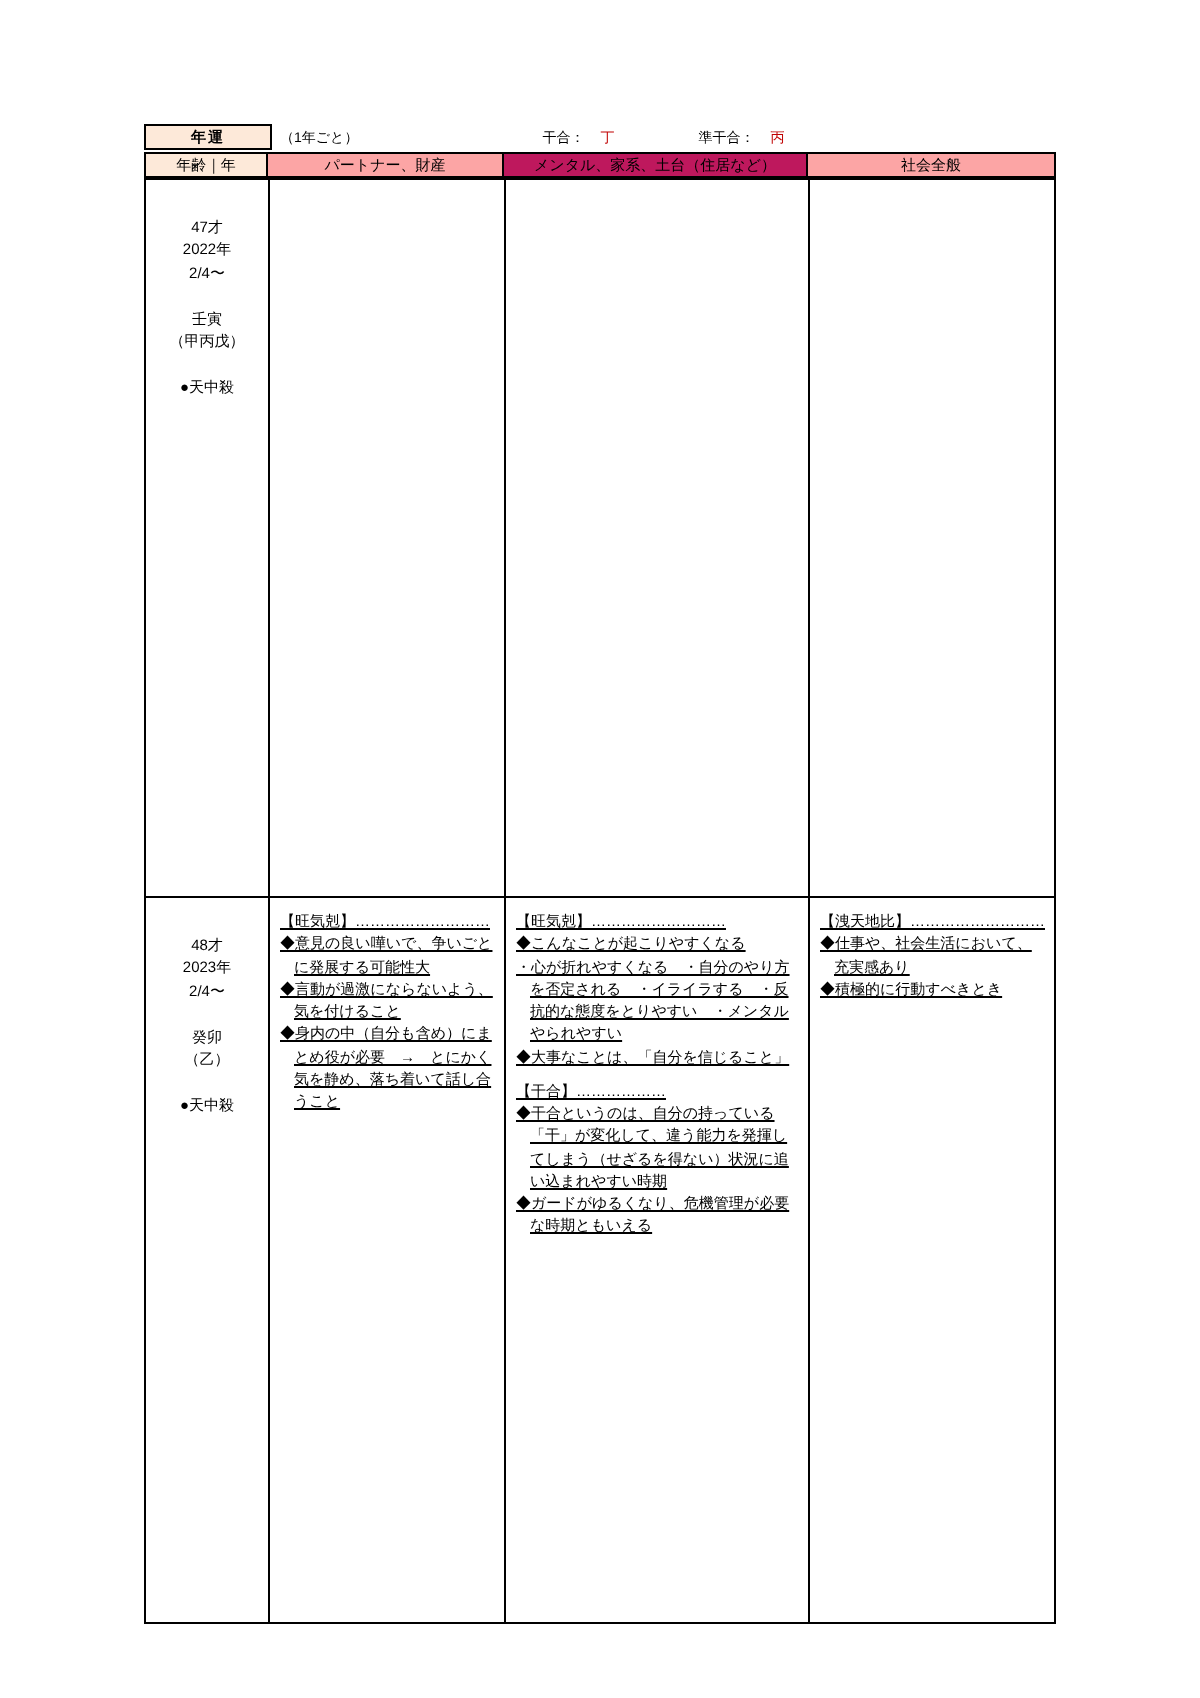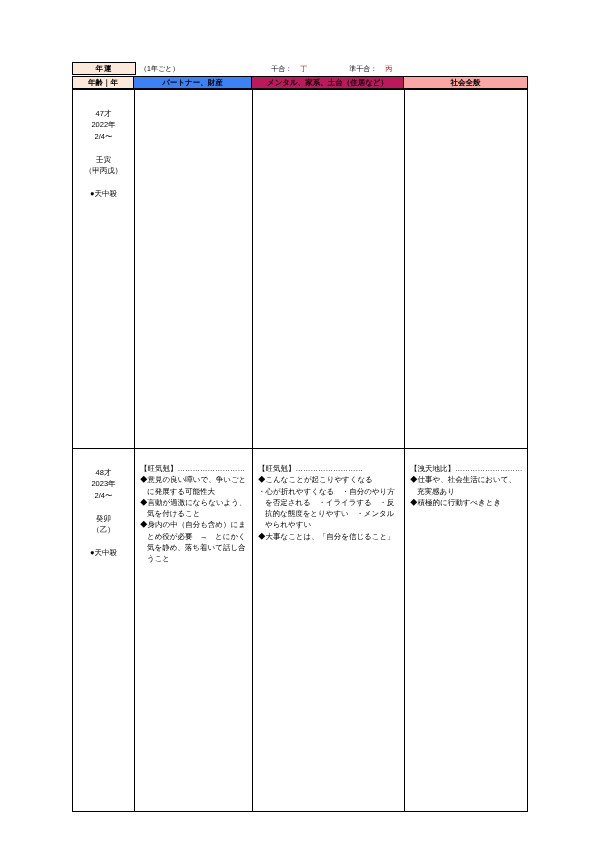--- a/index.html
+++ b/index.html
@@ -65,34 +65,34 @@
   }
   
   .hdr-cols {
     display: flex;
     height: 13px;
     margin-top: 1px;
   }
   .hdr-cols .col {
     border: 1px solid #000000;
     font-size: 7.5px;
-    font-weight: bold;
+    font-weight: normal;
     display: flex;
     align-items: center;
     justify-content: center;
     box-sizing: border-box;
     text-align: center;
   }
   .col-age {
     width: 62px;
     background: #fde9d9;
   }
   .col-partner {
     width: 118px;
-    background: #3b82f6;
+    background: #fca5a5;
     border-left: none !important;
   }
   .col-mental {
     width: 152px;
     background: #be185d;
     border-left: none !important;
   }
   .col-social {
     width: 124px;
     background: #fca5a5;
@@ -136,21 +136,22 @@
 
   .age-line {
     display: block;
     white-space: nowrap;
   }
   .age-gap {
     display: block;
     height: 12px;
   }
   .txt-block {
-    margin: 8px 0 6px 0;
+    margin: 0 0 6px 0;
+    text-decoration: underline;
   }
   .hang {
     display: block;
     padding-left: 7px;
     text-indent: -7px;
   }
   .head-label {
     display: block;
     white-space: nowrap;
   }
@@ -216,20 +217,25 @@
         </div>
       </div>
 
       <div class="cell mental">
         <div class="txt-block">
           <span class="head-label">【旺気剋】………………………</span>
           <span class="hang">◆こんなことが起こりやすくなる</span>
           <span class="hang">・心が折れやすくなる　・自分のやり方を否定される　・イライラする　・反抗的な態度をとりやすい　・メンタルやられやすい</span>
           <span class="hang">◆大事なことは、「自分を信じること」</span>
         </div>
+        <div class="txt-block">
+          <span class="head-label">【干合】………………</span>
+          <span class="hang">◆干合というのは、自分の持っている「干」が変化して、違う能力を発揮してしまう（せざるを得ない）状況に追い込まれやすい時期</span>
+          <span class="hang">◆ガードがゆるくなり、危機管理が必要な時期ともいえる</span>
+        </div>
       </div>
 
       <div class="cell social">
         <div class="txt-block">
           <span class="head-label">【洩天地比】………………………</span>
           <span class="hang">◆仕事や、社会生活において、充実感あり</span>
           <span class="hang">◆積極的に行動すべきとき</span>
         </div>
       </div>
     </div>

